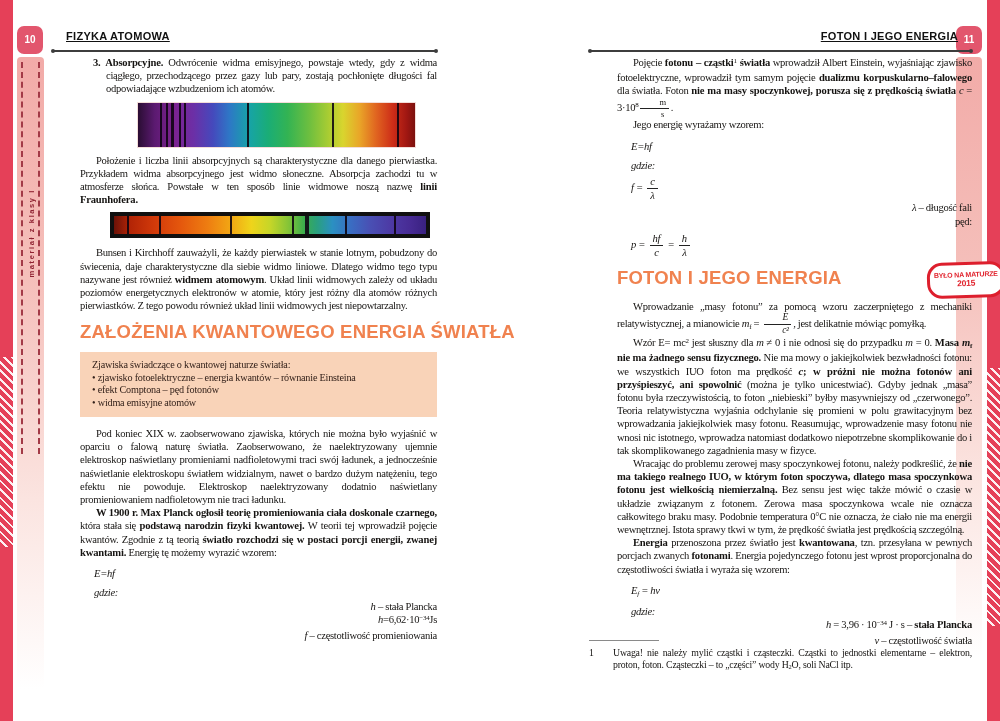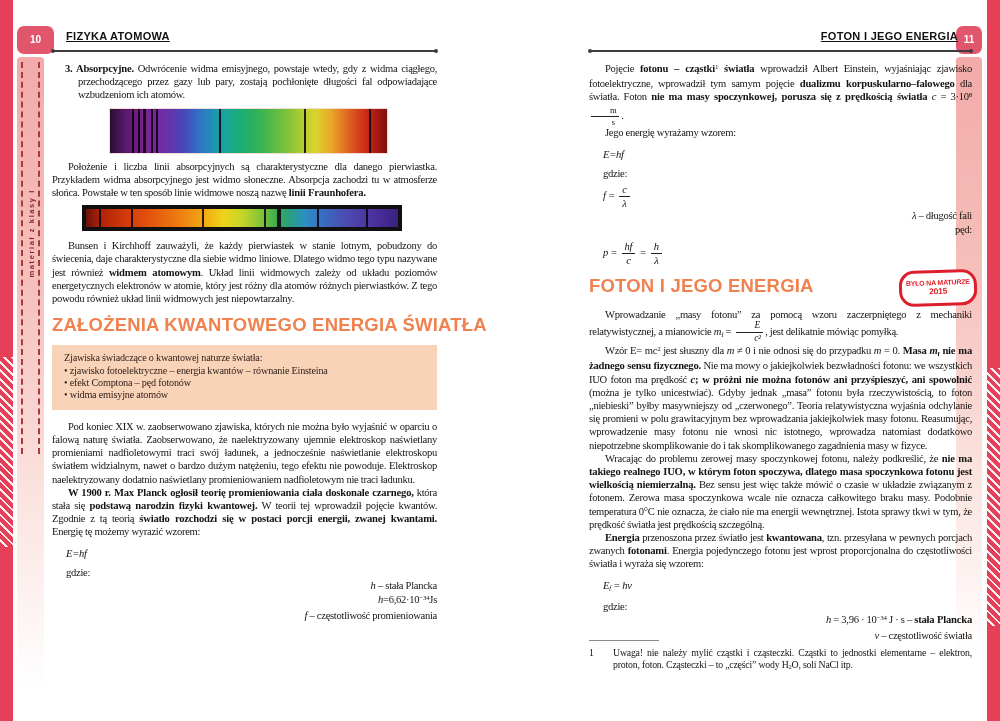--- a/index.html
+++ b/index.html
@@ -8,21 +8,21 @@
 
   
   .rail{position:absolute;top:0;width:13px;height:721px;background:#e54058;}
   .rail-left{left:0;}
   .rail-right{left:987px;}
   .rail-stripes{position:absolute;left:0;width:13px;
       background:repeating-linear-gradient(45deg,rgba(255,255,255,0) 0 4px,rgba(255,255,255,.92) 4px 6px);}
   .s-left{top:357px;height:190px;}
   .s-right{top:368px;height:258px;}
 
-  .page-tab{position:absolute;top:26px;width:37px;height:28px;background:#e2566d;border-radius:7px;
+  .page-tab{position:absolute;top:26px;width:26px;height:28px;background:#e2566d;border-radius:7px;
       color:#fff;font:bold 10px/28px "Liberation Sans","DejaVu Sans",sans-serif;text-align:center;}
   .tab-left{left:17px;}
   .tab-right{left:956px;width:26px;}
 
   .v-band{position:absolute;left:17px;top:57px;width:27px;height:632px;border-radius:4px;
       background:linear-gradient(180deg,#f2aba8 0%,#f5bfba 35%,#fbe4e0 70%,#ffffff 100%);}
   .v-band-right{left:956px;width:26px;height:600px;}
   .v-dash{position:absolute;top:5px;height:392px;width:0;border-left:2px dashed #a33a47;}
   .dash-l{left:4px;}
   .dash-r{right:4px;}
@@ -34,21 +34,21 @@
   .page{position:absolute;top:26px;}
   .page-left{left:52px;width:385px;}
   .page-right{left:589px;width:383px;}
   .running-head{font:bold 11px "Liberation Sans","DejaVu Sans",sans-serif;letter-spacing:.3px;color:#111;height:20px;line-height:20px;text-decoration:underline;}
   .head-left{padding-left:14px;}
   .head-right{text-align:right;padding-right:14px;}
   .rule{position:relative;height:2px;background:#3d3d3d;margin-top:4px;}
   .rule::before,.rule::after{content:"";position:absolute;top:-1px;width:4px;height:4px;border-radius:50%;background:#3d3d3d;}
   .rule::before{left:-1px;}
   .rule::after{right:-1px;}
-  .content{padding-top:10px;font-size:10.6px;line-height:13.2px;letter-spacing:-.3px;text-align:justify;}
+  .content{padding-top:4px;font-size:10.6px;line-height:13.2px;letter-spacing:-.3px;text-align:justify;margin-left:28px;}
 
   p{margin:0;}
   .indent{text-indent:16px;}
   b{letter-spacing:-.2px;}
   .list-item{padding-left:26px;text-indent:-13px;}
   sup{font-size:.66em;vertical-align:baseline;position:relative;top:-.45em;}
   sub{font-size:.66em;vertical-align:baseline;position:relative;top:.25em;}
 
   
   figure{margin:0;}
@@ -66,21 +66,21 @@
   .qb-item::before{content:"• ";}
   .heading-row{position:relative;margin-top:10px;height:22px;}
   .stamp{position:absolute;left:310px;top:-6px;width:72px;height:30px;border:3px solid #dd1f2d;
       border-radius:15px;background:#fff;transform:rotate(-2deg);text-align:center;color:#e1242e;
       font-family:"Liberation Sans","DejaVu Sans",sans-serif;}
   .stamp-l1{display:block;font-weight:bold;font-size:7px;line-height:9px;margin-top:5px;letter-spacing:-.2px;}
   .stamp-l2{display:block;font-weight:bold;font-size:8.5px;line-height:9px;}
 
   
   .formula{margin:8px 0 0 14px;font-style:italic;}
-  .gdzie{margin:6px 0 0 14px;}
+  .gdzie{margin:6px 0 0 14px;font-style:italic;}
   .def{margin:0 0 0 14px;line-height:13.8px;text-align:right;}
   .def i{font-style:italic;}
   .frac{display:inline-block;vertical-align:middle;text-align:center;line-height:1.05;margin:0 2px;font-style:italic;}
   .frac .num{display:block;padding:0 3px 1px;border-bottom:1px solid #222;}
   .frac .den{display:block;padding-top:1px;}
   .frac-line{margin:4px 0 0 14px;font-style:italic;}
   .frac.small{font-size:8.5px;font-style:normal;}
   .mass-frac{font-size:9.5px;}
 
   

